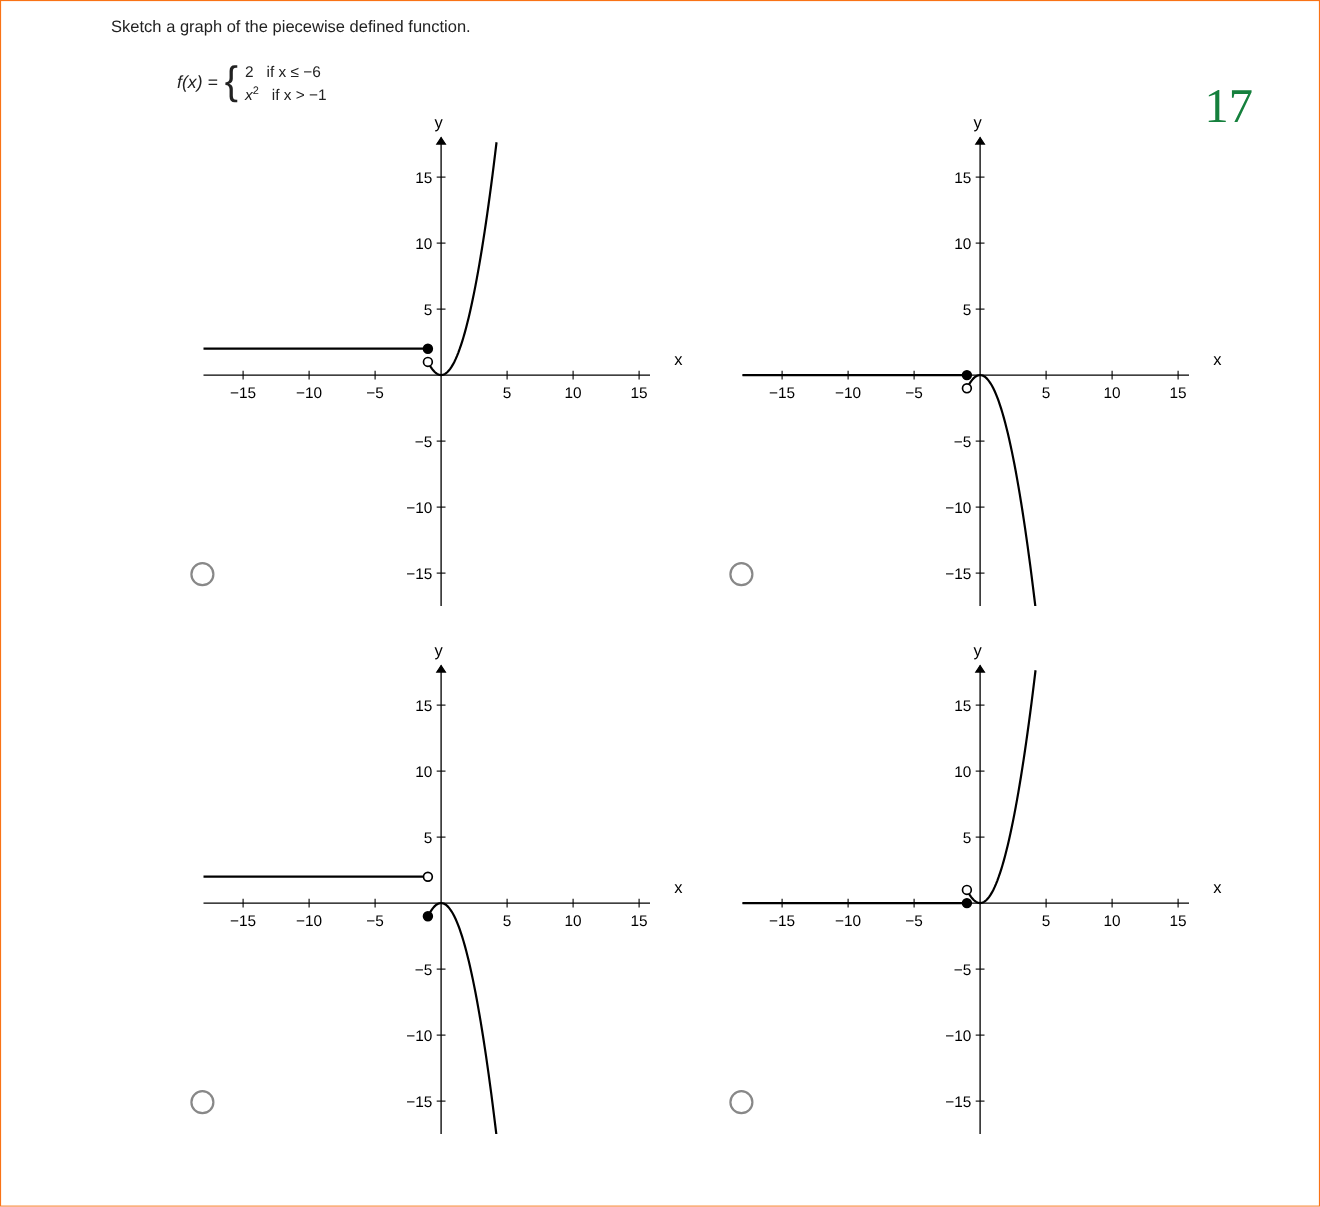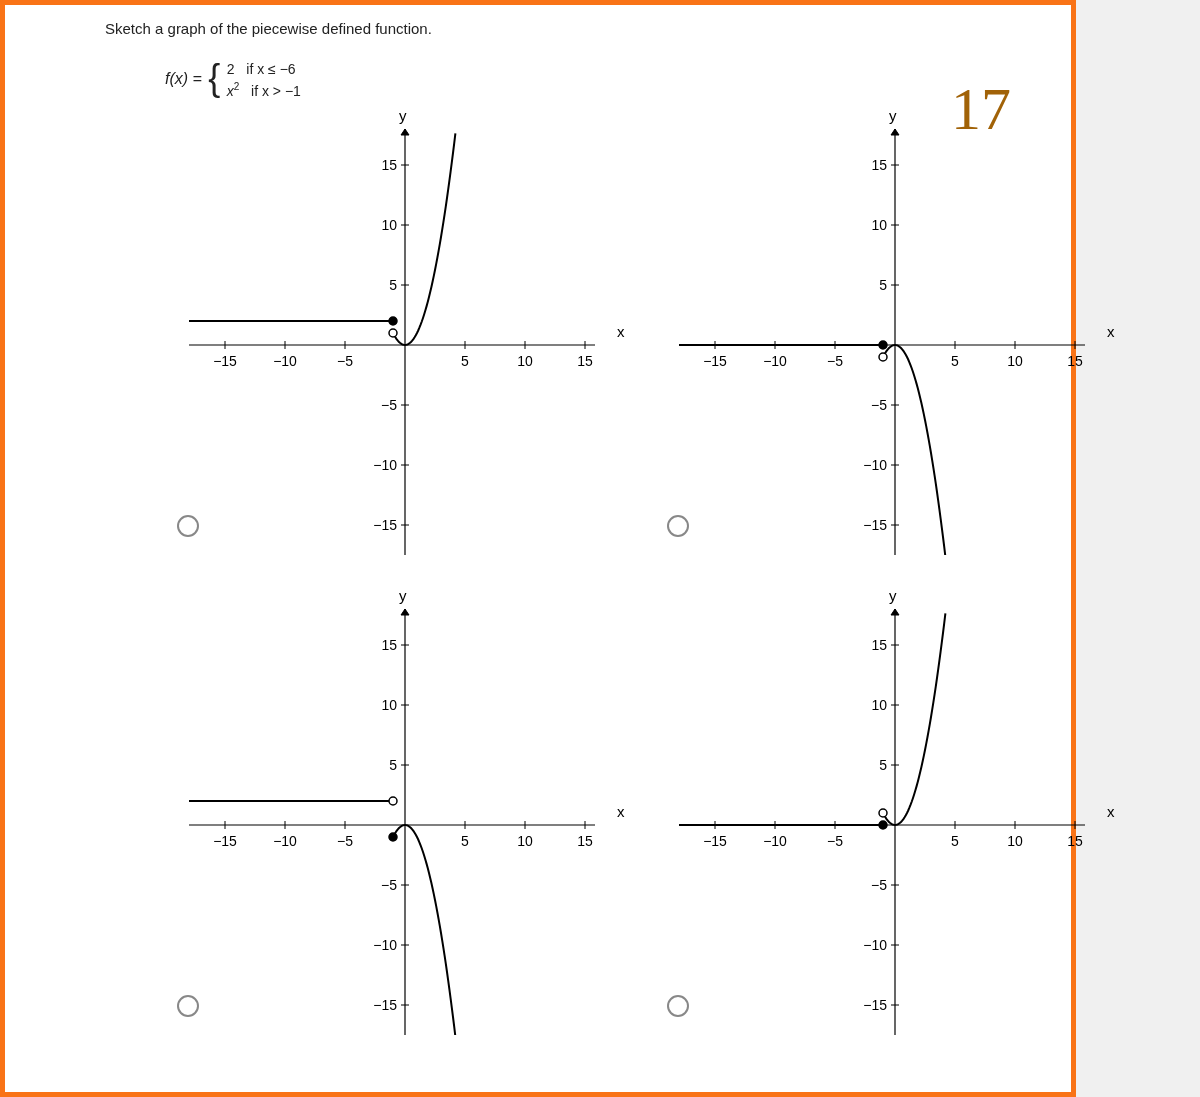--- a/index.html
+++ b/index.html
@@ -1,23 +1,23 @@
 <!DOCTYPE html>
 <html><head>
 <meta charset="utf-8">
 <style>
   html,body{margin:0;padding:0;background:#f0f0f0;font-family:Arial,Helvetica,sans-serif}
-  .page{width:1076px;height:1097px;background:#fff;position:relative;box-sizing:border-box;border:5px solid #f97316}
+  .page{width:1200px;height:1097px;background:#fff;position:relative;box-sizing:border-box;border:1px solid #f97316}
   .question{position:absolute;left:100px;top:15px;font-size:15px;color:#222}
   .func{position:absolute;left:160px;top:55px;font-size:16px;color:#222}
   .func .fx{font-style:italic}
   .func sup{font-size:10px}
   .brace{font-size:36px;line-height:36px;display:inline-block;vertical-align:middle;margin:0 2px 0 2px;position:relative;top:-2px}
   .pieces{display:inline-block;vertical-align:middle;font-size:14px;line-height:18px}
-  .annot{position:absolute;right:60px;top:70px;color:#a16207;font-family:"Comic Sans MS",cursive;font-size:60px}
+  .annot{position:absolute;right:60px;top:70px;color:#15803d;font-family:"Comic Sans MS",cursive;font-size:44px}
   .grid{position:absolute;left:150px;top:110px;width:980px}
   .row{display:flex}
   .cell{width:490px;height:480px;position:relative}
   .radio{position:absolute;left:22px;top:400px;width:18px;height:18px;border:2px solid #888;border-radius:50%}
   svg.plot{position:absolute;left:0;top:0}
   .yl{position:absolute;font-size:14px;text-align:right;width:32px;color:#000}
   .xl{position:absolute;font-size:14px;text-align:center;width:32px;color:#000}
   .axislbl{position:absolute;font-size:15px;color:#000}
 </style>
 </head>

